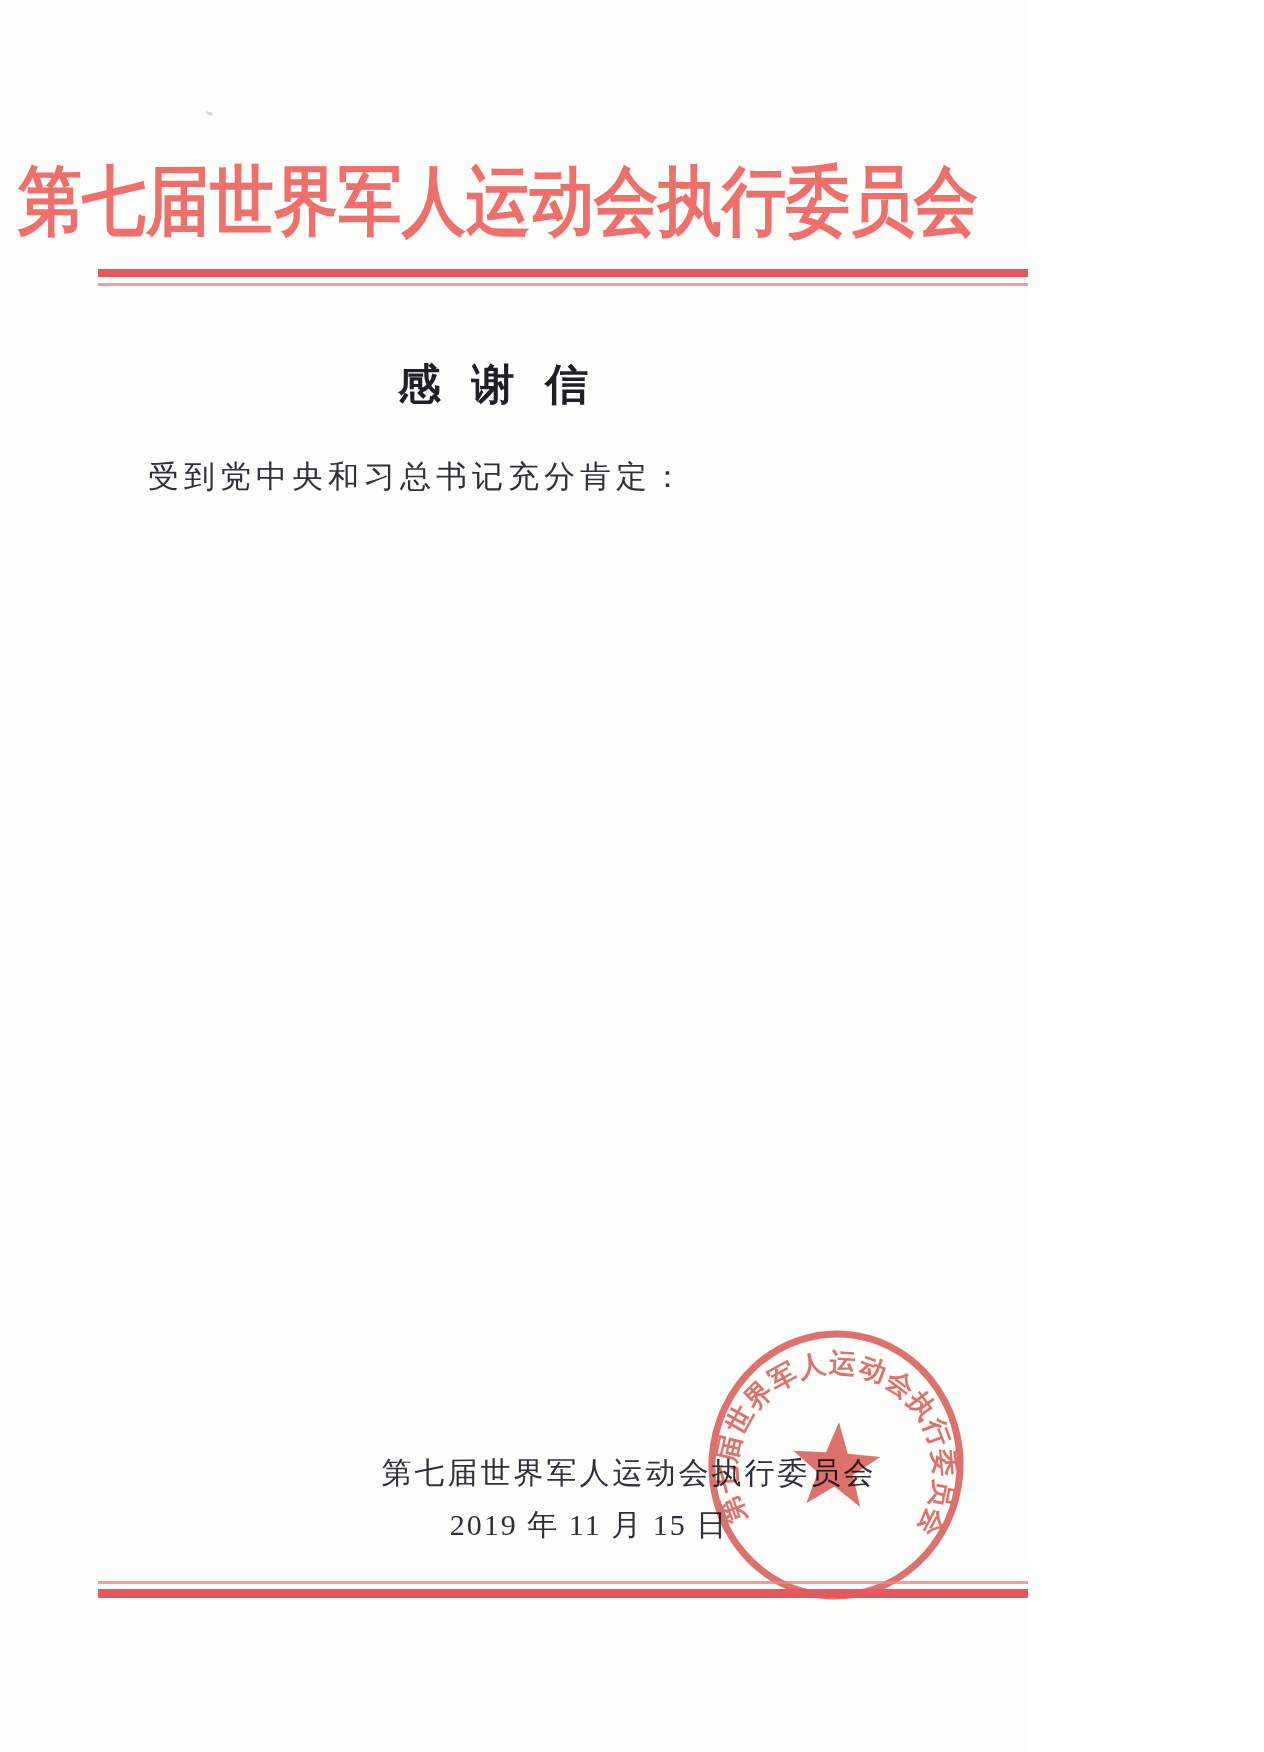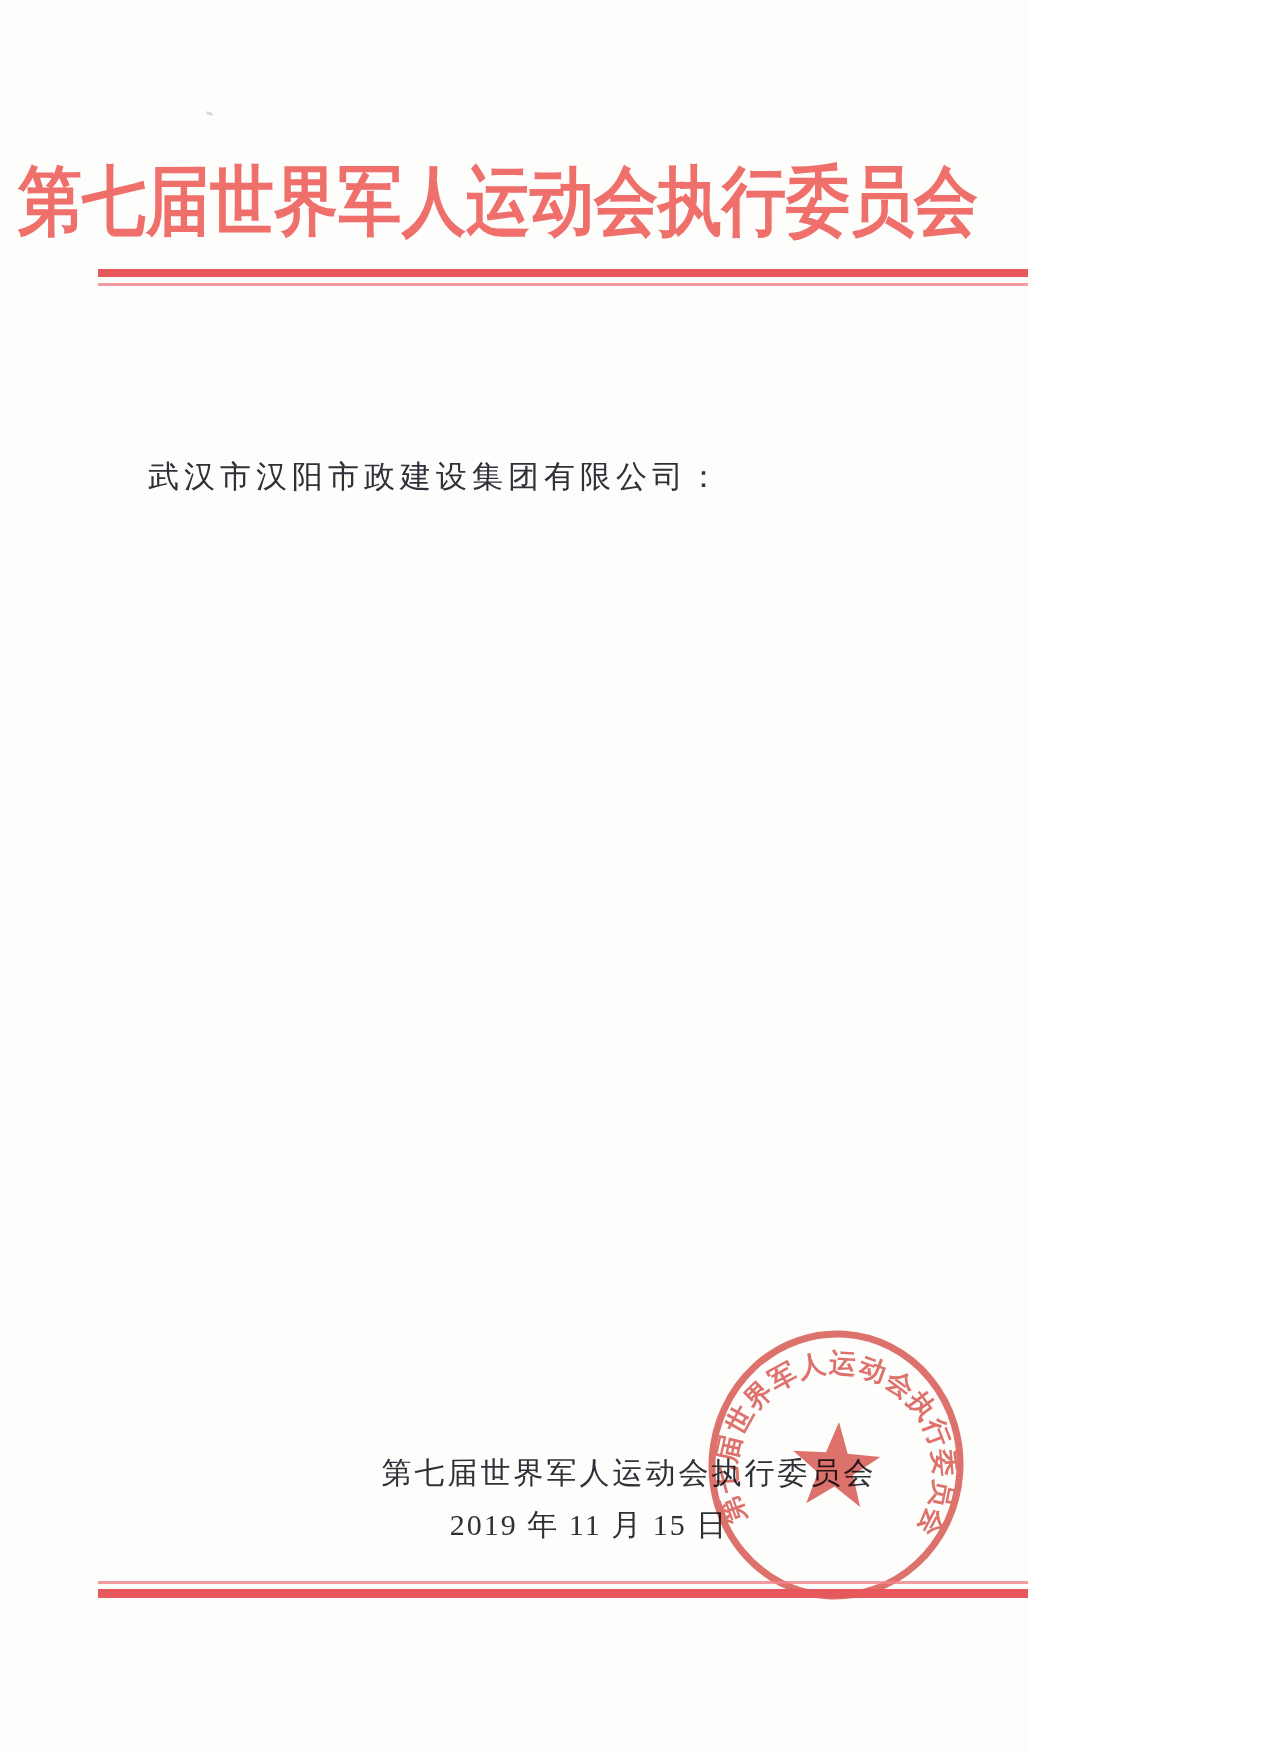--- a/index.html
+++ b/index.html
@@ -73,23 +73,24 @@
 <div class="page">
 
   <div class="scan-edge"></div>
   <div class="scan-speck"></div>
 
   <div class="letterhead" style="color: rgb(239, 111, 107);">第七届世界军人运动会执行委员会</div>
 
   <div class="rule rule-top-thick" style="background: rgb(231, 88, 92);"></div>
   <div class="rule rule-top-thin" style="background: rgb(240, 130, 134);"></div>
 
+  <div class="doc-title" style="color: rgb(31, 32, 38);">感  谢  信</div>
 
   <div class="body-text" style="color: rgb(47, 48, 56);">
-    <p class="salutation">武汉市汉阳市政建设集团有限公司：</p>
+    <p class="salutation">受到党中央和习总书记充分肯定：</p>
     <div>
       </div>
   </div>
 
   <div class="sig-line" style="color: rgb(47, 48, 56);">第七届世界军人运动会执行委员会</div>
   <div class="date-line" style="color: rgb(47, 48, 56);">2019 年 11 月 15 日</div>
 
   <div class="stamp">
     <svg viewBox="0 0 272 286" xmlns="http://www.w3.org/2000/svg">
       <g transform="rotate(4 136 141)">

